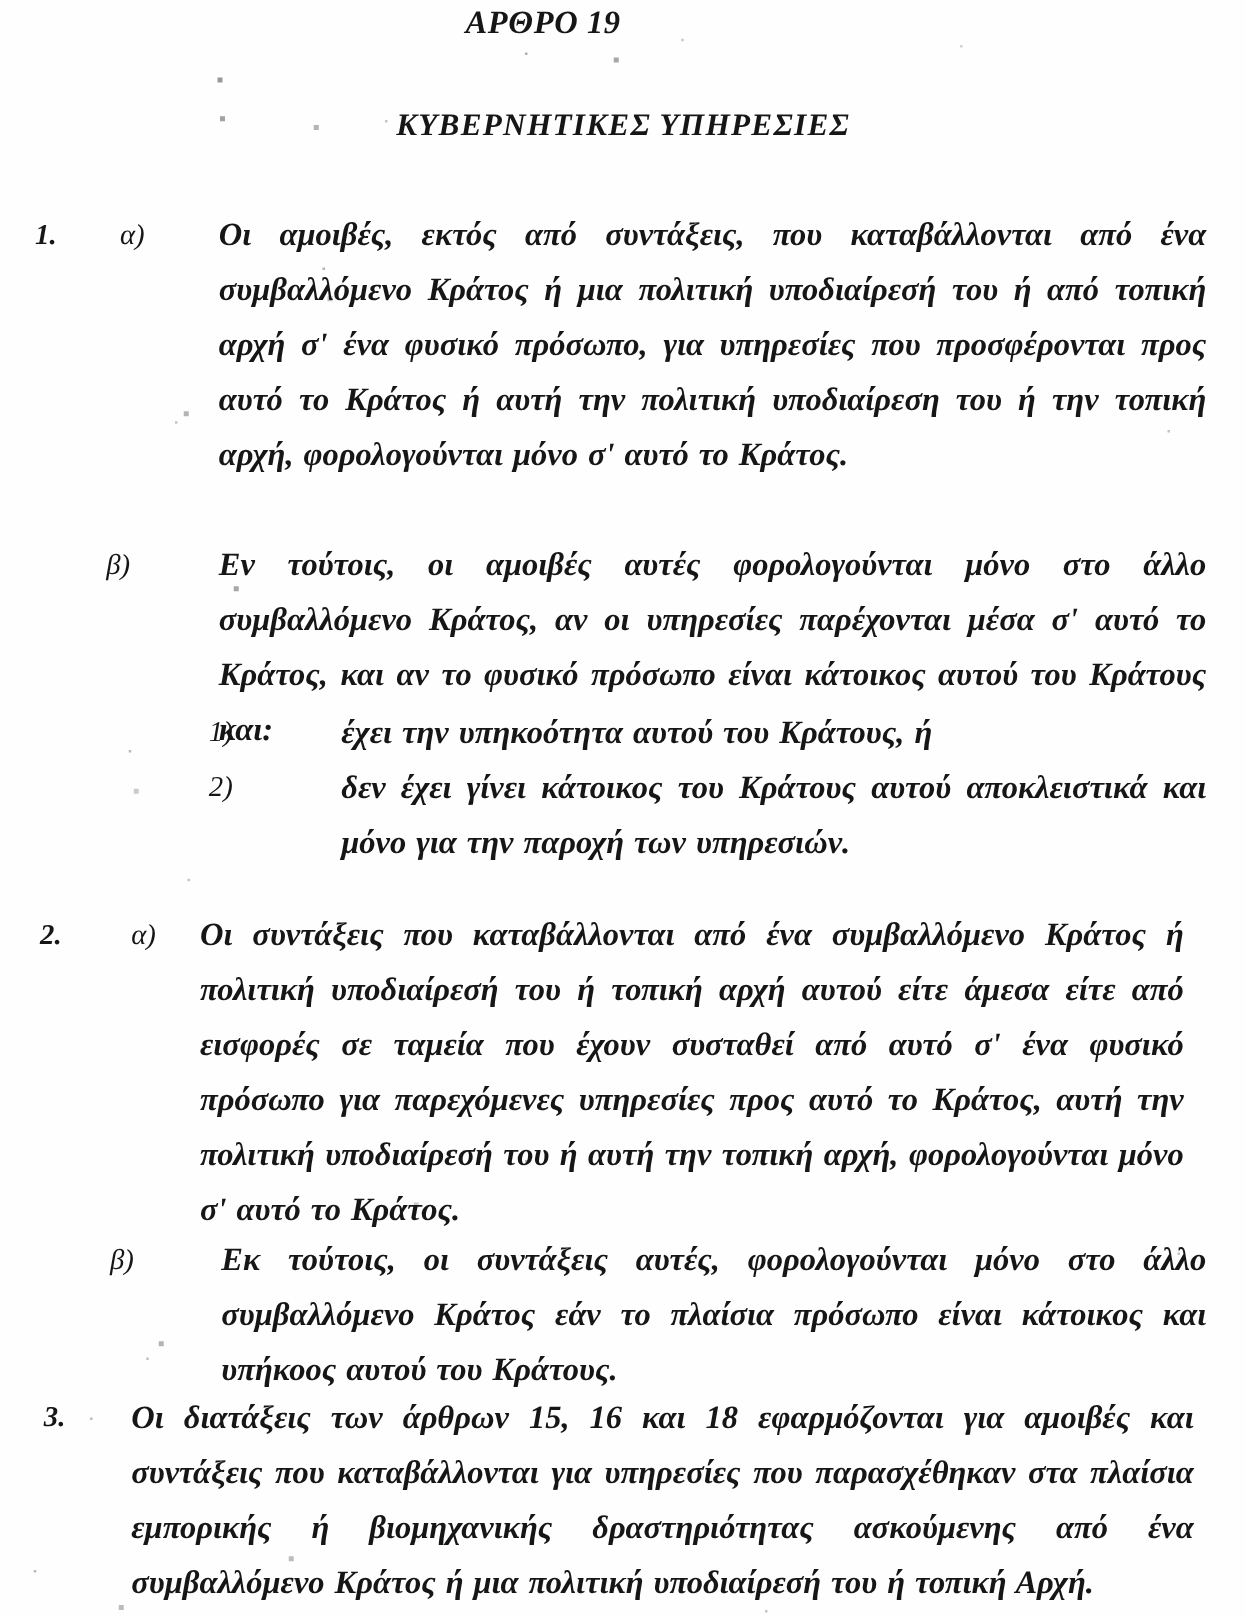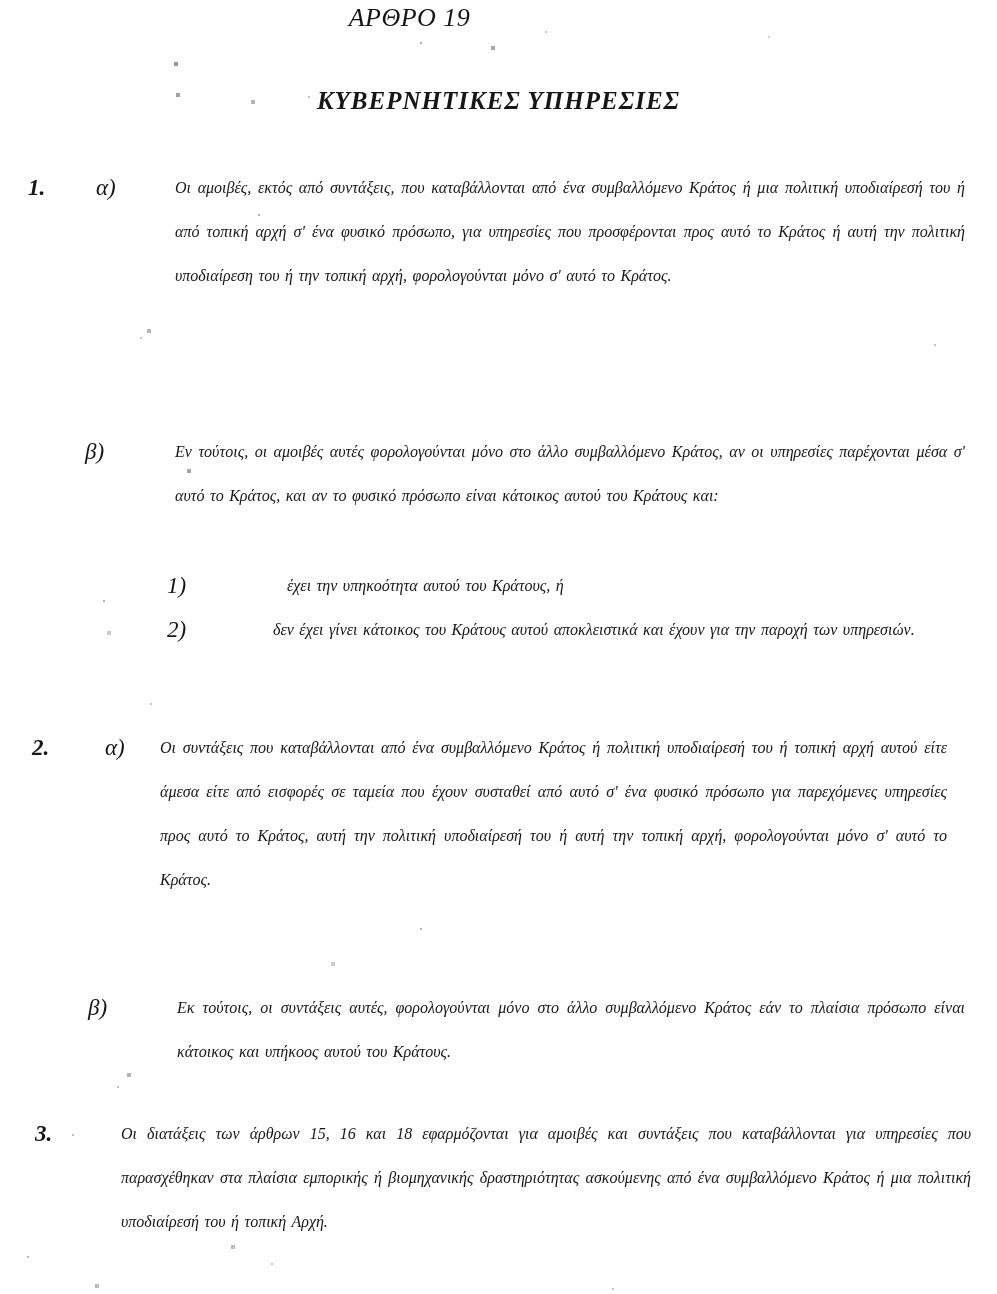--- a/index.html
+++ b/index.html
@@ -8,42 +8,44 @@
     width:997px;height:1294px;
     background:#fefefe;
     font-family:"Liberation Serif","DejaVu Serif",serif;
     font-style:italic;
     color:#161616;
     overflow:hidden;
   }
   .doc-title{
     position:absolute;top:3px;left:0;width:819px;
     text-align:center;
-    font-weight:normal;font-size:26px;line-height:30px;
+    font-weight:bold;font-size:26px;line-height:30px;
     letter-spacing:0.5px;
+    padding-left:25px;
   }
   .doc-subtitle{
     position:absolute;top:86px;left:0;width:997px;
     text-align:center;
     font-weight:bold;font-size:25px;line-height:30px;
     letter-spacing:1px;
   }
   .block{position:absolute;left:0;width:997px;}
   .marker{
     position:absolute;top:0;
     font-size:23px;line-height:44px;
     white-space:nowrap;
   }
   .marker.num{font-weight:bold;}
   .body{
     position:absolute;top:0;
-    font-size:16px;line-height:44px;
+    font-size:26px;line-height:44px;
     text-align:justify;
     text-align-last:left;
     word-spacing:1.5px;
+    font-weight:bold;
   }
   
   .specks{position:absolute;top:0;left:0;width:2px;height:2px;background:transparent;
     box-shadow:
       252px 101px 0 1px rgba(90,90,90,.45),
       308px 96px 0 0 rgba(110,110,110,.4),
       420px 42px 0 0 rgba(100,100,100,.5),
       492px 47px 0 1px rgba(80,80,80,.5),
       545px 31px 0 0 rgba(120,120,120,.4),
       768px 36px 0 0 rgba(130,130,130,.35),
@@ -87,37 +89,37 @@
     <div class="body" style="left:175px;width:790px">Οι αμοιβές, εκτός από συντάξεις, που καταβάλλονται από ένα συμβαλλόμενο Κράτος ή μια πολιτική υποδιαίρεσή του ή από τοπική αρχή σ' ένα φυσικό πρόσωπο, για υπηρεσίες που προσφέρονται προς αυτό το Κράτος ή αυτή την πολιτική υποδιαίρεση του ή την τοπική αρχή, φορολογούνται μόνο σ' αυτό το Κράτος.</div>
   </div>
 
   <div class="block" style="top:430px">
     <span class="marker" style="left:85px">β)</span>
     <div class="body" style="left:175px;width:790px">Εν τούτοις, οι αμοιβές αυτές φορολογούνται μόνο στο άλλο συμβαλλόμενο Κράτος, αν οι υπηρεσίες παρέχονται μέσα σ' αυτό το Κράτος, και αν το φυσικό πρόσωπο είναι κάτοικος αυτού του Κράτους και:</div>
   </div>
 
   <div class="block" style="top:564px">
     <span class="marker" style="left:167px">1)</span>
-    <div class="body" style="left:287px;width:692px">έχει την υπηκοότητα αυτού του Κράτους, ή</div>
+    <div class="body" style="left:273px;width:692px">έχει την υπηκοότητα αυτού του Κράτους, ή</div>
   </div>
 
   <div class="block" style="top:608px">
     <span class="marker" style="left:167px">2)</span>
-    <div class="body" style="left:273px;width:692px">δεν έχει γίνει κάτοικος του Κράτους αυτού αποκλειστικά και έχουν για την παροχή των υπηρεσιών.</div>
+    <div class="body" style="left:273px;width:692px">δεν έχει γίνει κάτοικος του Κράτους αυτού αποκλειστικά και μόνο για την παροχή των υπηρεσιών.</div>
   </div>
 
   <div class="block" style="top:726px">
     <span class="marker num" style="left:32px">2.</span>
     <span class="marker" style="left:105px">α)</span>
     <div class="body" style="left:160px;width:787px">Οι συντάξεις που καταβάλλονται από ένα συμβαλλόμενο Κράτος ή πολιτική υποδιαίρεσή του ή τοπική αρχή αυτού είτε άμεσα είτε από εισφορές σε ταμεία που έχουν συσταθεί από αυτό σ' ένα φυσικό πρόσωπο για παρεχόμενες υπηρεσίες προς αυτό το Κράτος, αυτή την πολιτική υποδιαίρεσή του ή αυτή την τοπική αρχή, φορολογούνται μόνο σ' αυτό το Κράτος.</div>
   </div>
 
   <div class="block" style="top:986px">
     <span class="marker" style="left:88px">β)</span>
     <div class="body" style="left:177px;width:788px">Εκ τούτοις, οι συντάξεις αυτές, φορολογούνται μόνο στο άλλο συμβαλλόμενο Κράτος εάν το πλαίσια πρόσωπο είναι κάτοικος και υπήκοος αυτού του Κράτους.</div>
   </div>
 
   <div class="block" style="top:1112px">
     <span class="marker num" style="left:35px">3.</span>
-    <div class="body" style="left:121px;width:850px">Οι διατάξεις των άρθρων 15, 16 και 18 εφαρμόζονται για αμοιβές και συντάξεις που καταβάλλονται για υπηρεσίες που παρασχέθηκαν στα πλαίσια εμπορικής ή βιομηχανικής δραστηριότητας ασκούμενης από ένα συμβαλλόμενο Κράτος ή μια πολιτική υποδιαίρεσή του ή τοπική Αρχή.</div>
+    <div class="body" style="left:105px;width:850px">Οι διατάξεις των άρθρων 15, 16 και 18 εφαρμόζονται για αμοιβές και συντάξεις που καταβάλλονται για υπηρεσίες που παρασχέθηκαν στα πλαίσια εμπορικής ή βιομηχανικής δραστηριότητας ασκούμενης από ένα συμβαλλόμενο Κράτος ή μια πολιτική υποδιαίρεσή του ή τοπική Αρχή.</div>
   </div>
 
 </div>
 
 </body></html>

